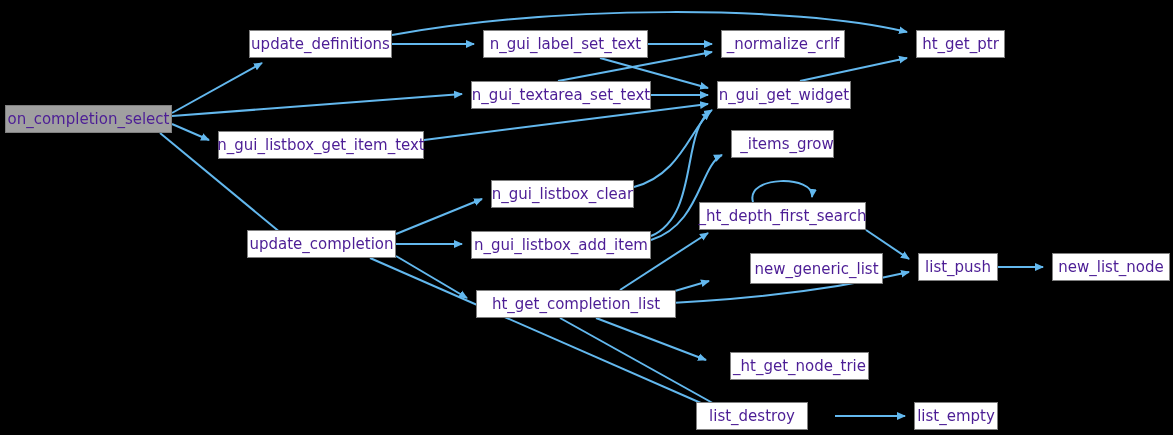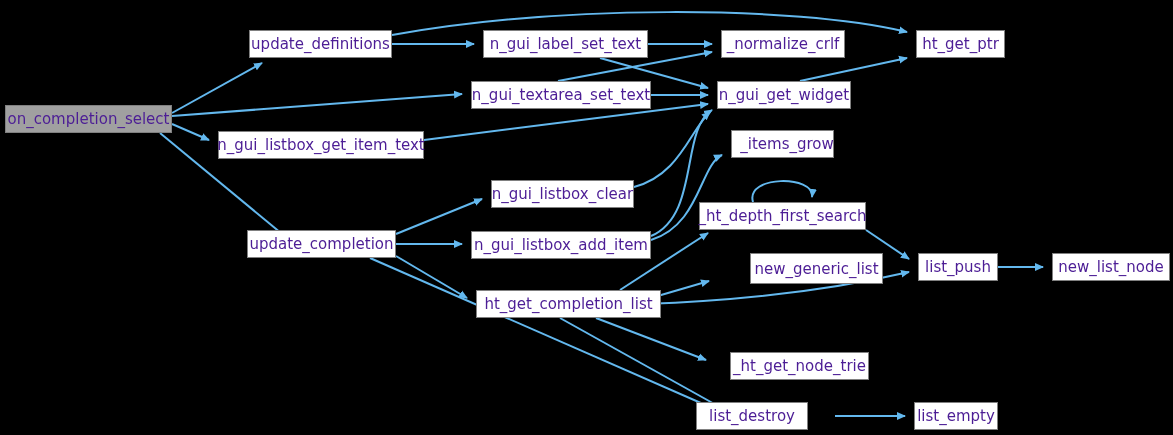--- a/index.html
+++ b/index.html
@@ -96,21 +96,21 @@
       </div>
       <div class="node" style="left: 718px; top: 253px; width: 133px; height: 31px; margin-left: 32px;">
         <span>new_generic_list</span>
       </div>
       <div class="node" style="left: 918px; top: 253px; width: 80px; height: 28px; align-items: center;">
         <span>list_push</span>
       </div>
       <div class="node" style="left: 1052px; top: 253px; width: 118px; height: 28px;">
         <span>new_list_node</span>
       </div>
-      <div class="node" style="left: 476px; top: 290px; width: 185px; height: 28px;">
+      <div class="node" style="left: 476px; top: 290px; width: 200px; height: 28px;">
         <span>ht_get_completion_list</span>
       </div>
       <div class="node" style="left: 730px; top: 352px; width: 139px; height: 28px;">
         <span>_ht_get_node_trie</span>
       </div>
       <div class="node" style="left: 696px; top: 402px; width: 112px; height: 28px;">
         <span>list_destroy</span>
       </div>
       <div class="node" style="left: 914px; top: 402px; width: 84px; height: 28px;">
         <span>list_empty</span>

